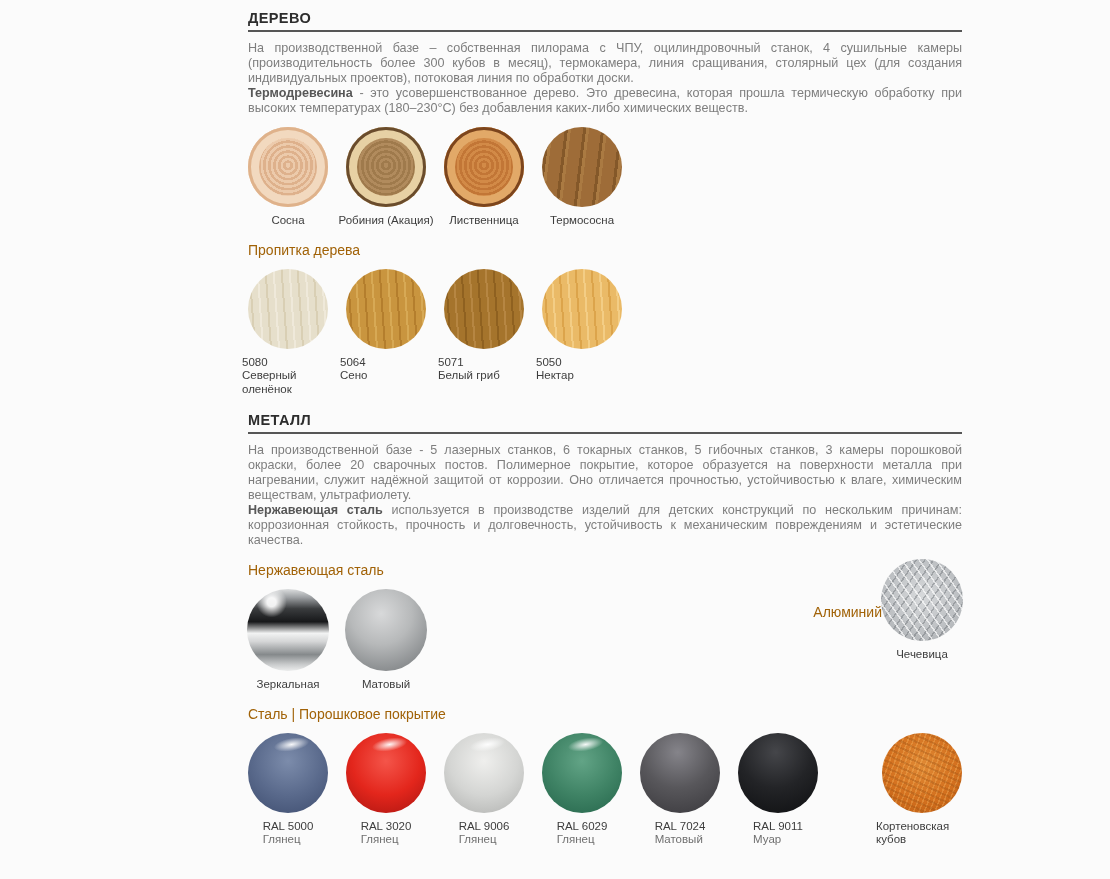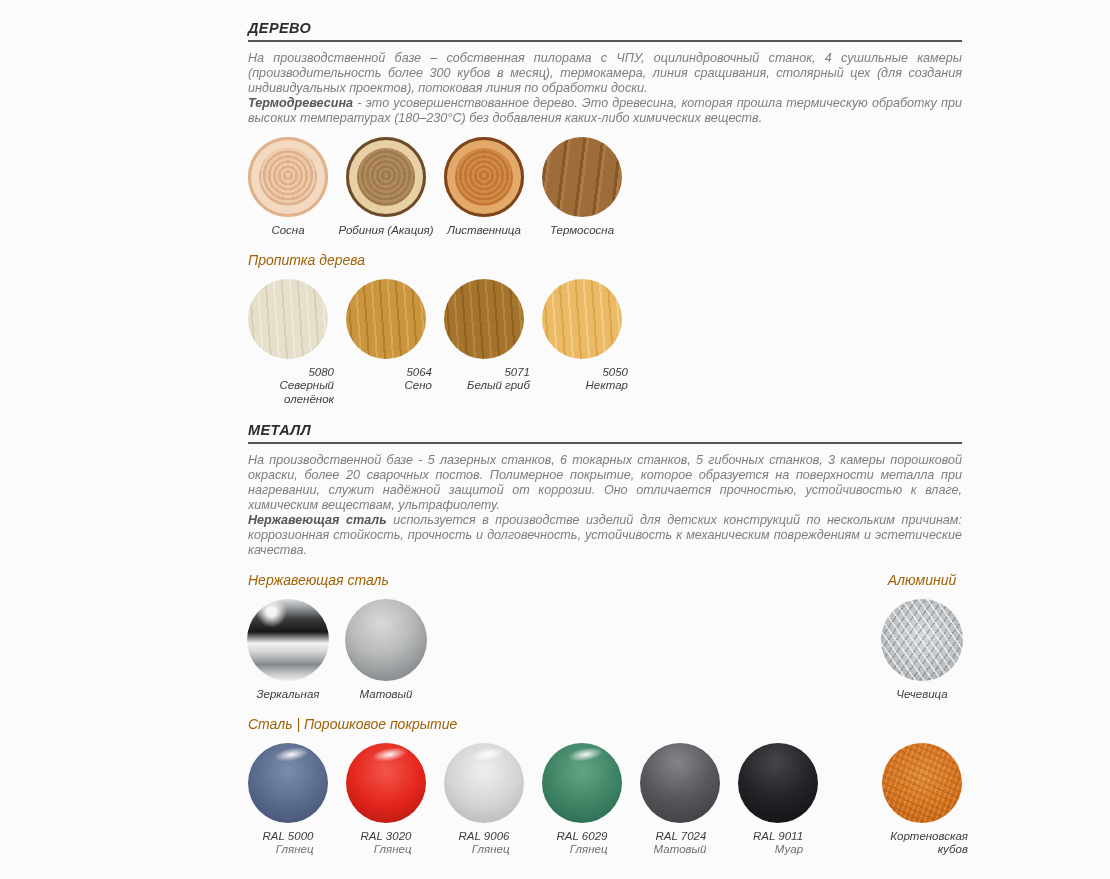--- a/index.html
+++ b/index.html
@@ -1,26 +1,26 @@
 <!DOCTYPE html>
 <html><head>
 <meta charset="utf-8">
 <style>
   html,body{margin:0;padding:0;background:#fbfbfb;}
   .page{width:1110px;height:879px;background:#fbfbfb;font-family:"Liberation Sans",sans-serif;position:relative;overflow:hidden;}
-  .content{margin-left:248px;width:714px;padding-top:20px;font-style:italic;}
+  .content{margin-left:248px;width:714px;padding-top:10px;}
   .sec-title{font-size:14.5px;font-weight:bold;color:#2d2d2d;letter-spacing:.4px;}
   .rule{height:2px;background:#565656;margin-top:4px;}
   .body-text{font-size:12.6px;line-height:15px;color:#7e7e7e;text-align:justify;margin-top:9px;}
   .body-text b{color:#575757;}
   .sub-title{font-size:14px;color:#a16207;margin-top:14px;}
   .swatch-row{display:flex;margin-top:11px;align-items:flex-start;}
   .col{width:80px;margin-right:18px;display:flex;flex-direction:column;align-items:center;}
   .swatch{width:80px;height:80px;border-radius:50%;position:relative;flex-shrink:0;}
-  .swatch-label{margin-top:7px;font-size:11.5px;line-height:13.5px;color:#3d3d3d;text-align:right;white-space:nowrap;}
+  .swatch-label{margin-top:7px;font-size:11.5px;line-height:13.5px;color:#3d3d3d;text-align:left;white-space:nowrap;}
   .swatch-label.wrap{white-space:normal;width:92px;}
   .swatch-label .finish{color:#6f6f6f;}
   
   .rings{background:repeating-radial-gradient(circle at 50% 48%, var(--ring_a) 0 2.5px, var(--ring_b) 2.5px 5px);
          box-shadow:inset 0 0 0 3px var(--bark), inset 0 0 0 11px var(--sap);}
   
   .grain{background:repeating-linear-gradient(97deg, var(--base) 0 5px, var(--streak) 5px 8px, var(--light) 8px 11px, var(--base) 11px 18px);}
   
   .stain{background:repeating-linear-gradient(86deg, var(--base) 0 6px, var(--dark) 6px 8px, var(--base) 8px 14px, var(--light) 14px 16px);}
   
@@ -40,21 +40,21 @@
   .glossy::before{content:"";position:absolute;top:5px;left:50%;width:36px;height:13px;border-radius:50%;
     transform:translateX(-40%) rotate(-10deg);
     background:radial-gradient(ellipse at center, rgba(255,255,255,.95) 0%, rgba(255,255,255,0) 70%);}
   
   .matte-ball{background:radial-gradient(circle at 47% 24%, var(--light) 0%, var(--base) 48%, var(--dark) 98%);}
   
   .rust{background:repeating-linear-gradient(25deg, rgba(150,80,20,.3) 0 2px, rgba(0,0,0,0) 2px 6px),
     repeating-linear-gradient(-70deg, rgba(255,195,110,.3) 0 1.5px, rgba(0,0,0,0) 1.5px 5px),
     radial-gradient(circle at 50% 40%, #e08a35 0%, #d4711f 55%, #b85911 100%);}
   .metal-split{display:flex;justify-content:space-between;align-items:flex-start;}
-  .metal-right{display:flex;flex-direction:column;align-items:center;}
+  .metal-right{display:flex;flex-direction:row;align-items:center;}
   .metal-right .col{margin-right:0;}
   .metal-right .sub-title{margin-top:14px;}
   .corten-col{margin-left:auto;margin-right:0;}
   .mt16{margin-top:16px;}
 </style>
 </head>
 <body>
 
 <div class="page">
   <div class="content">

